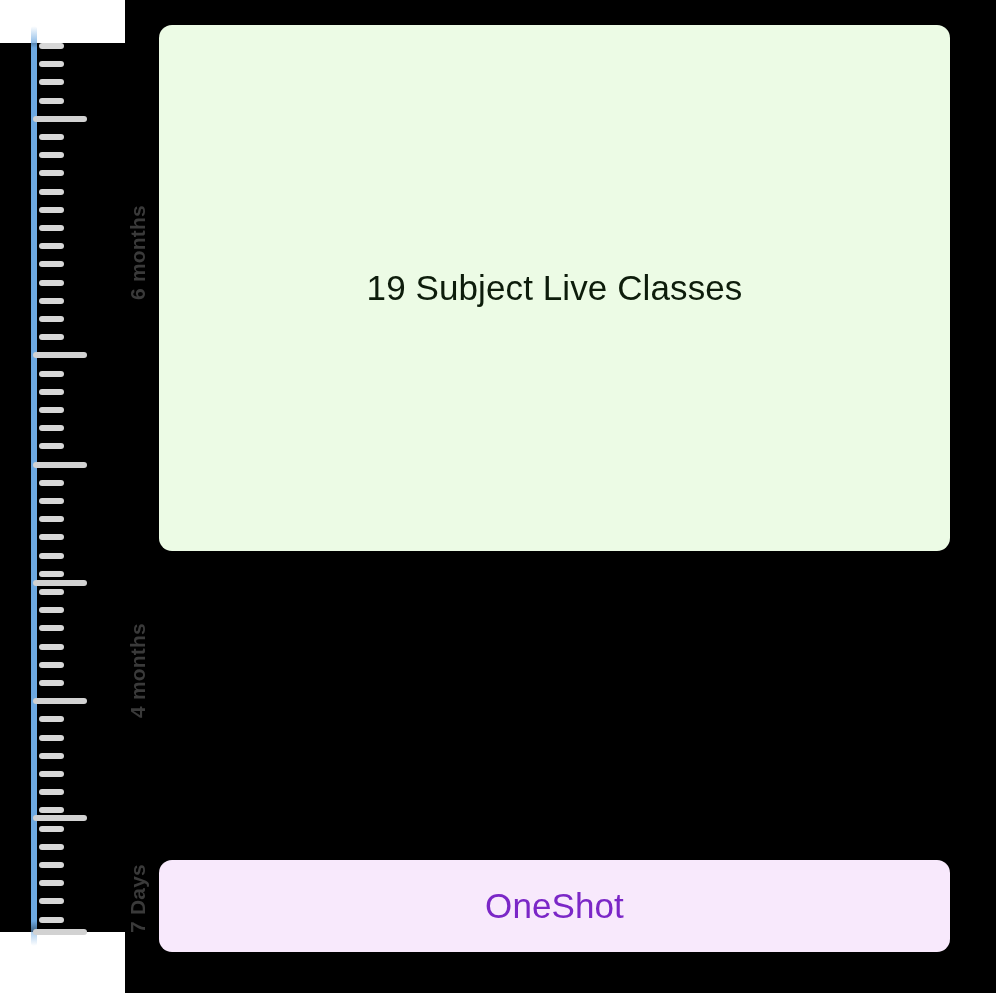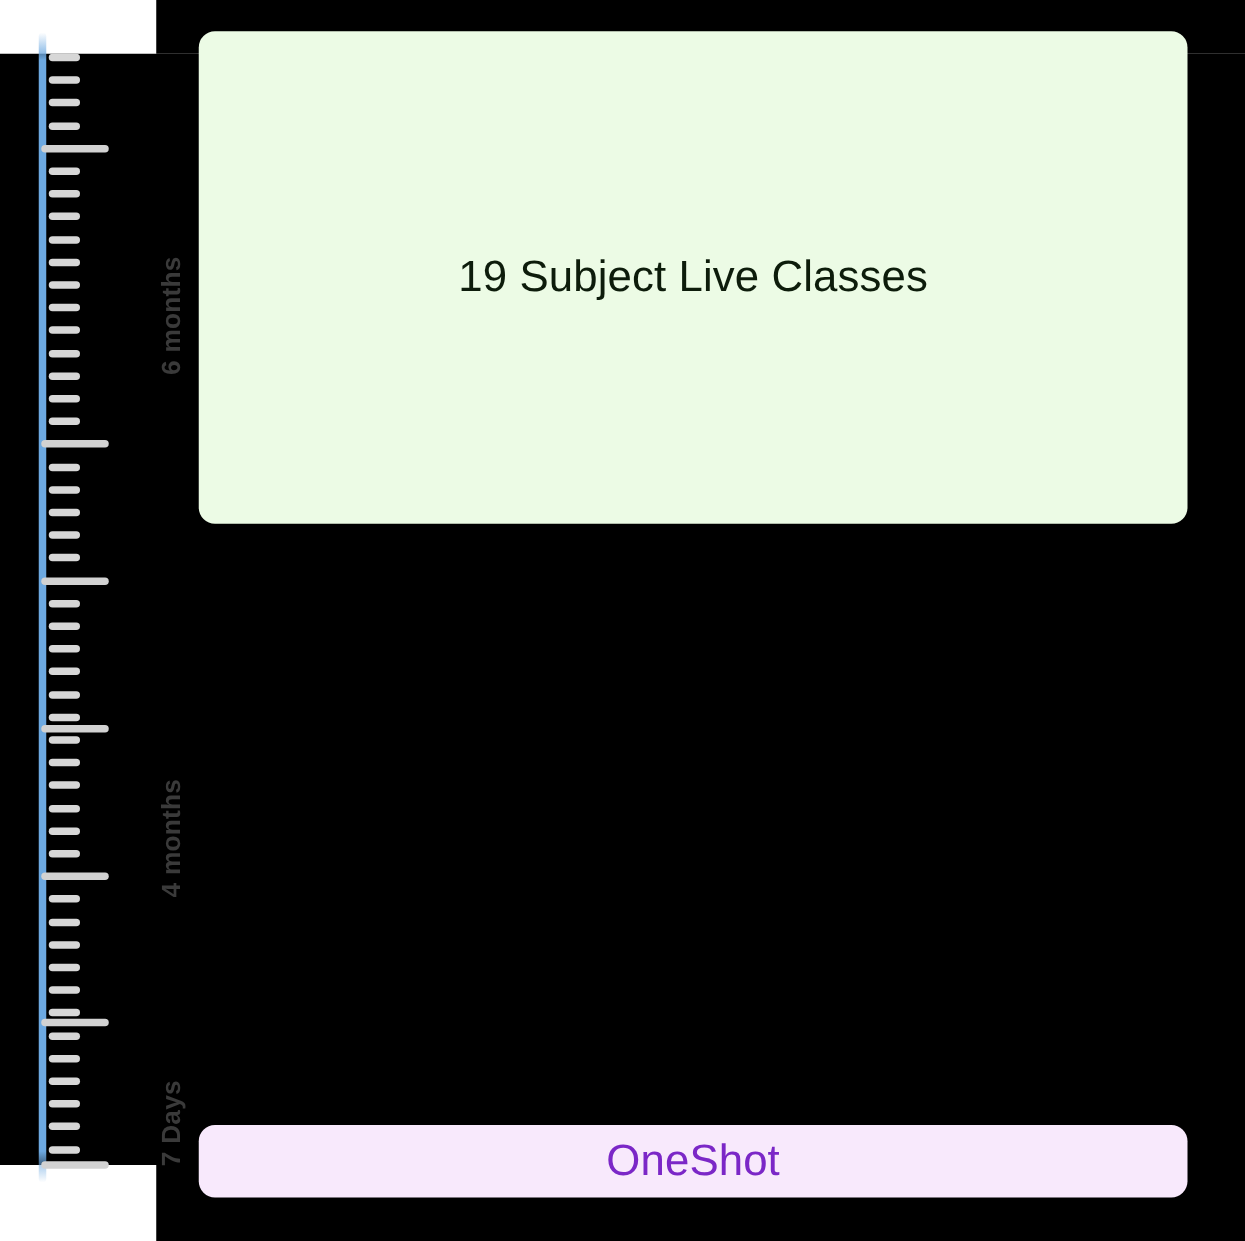--- a/index.html
+++ b/index.html
@@ -106,37 +106,36 @@
     box-sizing: border-box;
   }
   .card-title {
     font-size: 35px;
     font-weight: 400;
     letter-spacing: 0.1px;
     text-align: center;
   }
   .card-live {
     top: 25px;
-    height: 394px;
+    height: 526px;
     background: #ecfbe5;
   }
   .card-live .card-title { color: #0d1c0b; }
 
   .card-test {
     top: 519px;
     height: 314px;
     background: #e7f4fd;
   }
   .card-test .card-title { color: #103a5e; }
 
   .card-oneshot {
     top: 860px;
-    height: 58px;
+    height: 92px;
     background: #f8e9fc;
-    margin-top: 40px;
   }
   .card-oneshot .card-title { color: #7b27c7; }
 </style>
 </head>
 <body>
 
 <div class="stage">
 
   <div class="backdrop-topright"></div>
   <div class="backdrop-main"></div>

